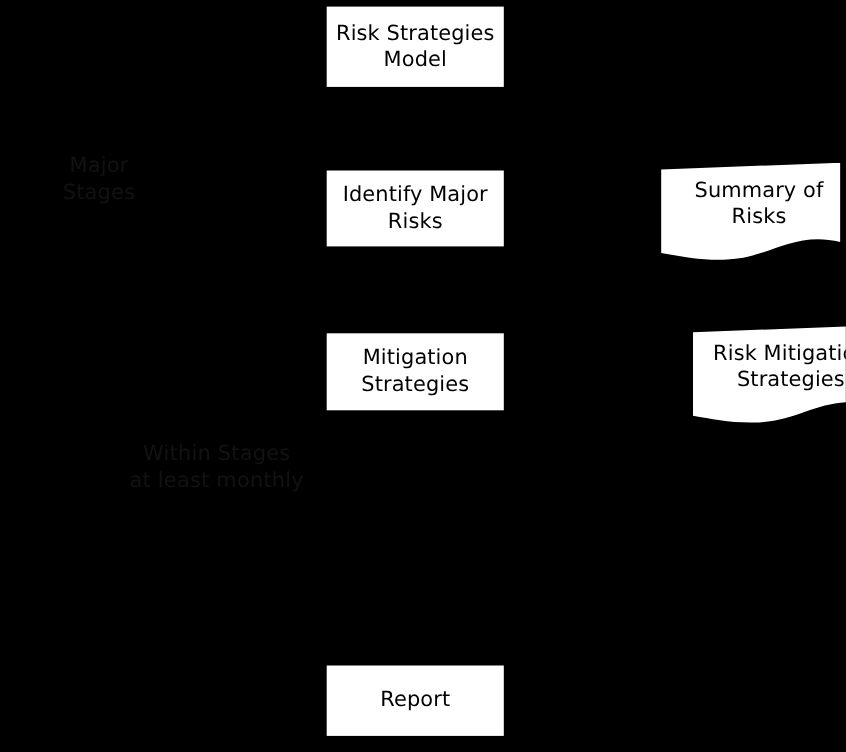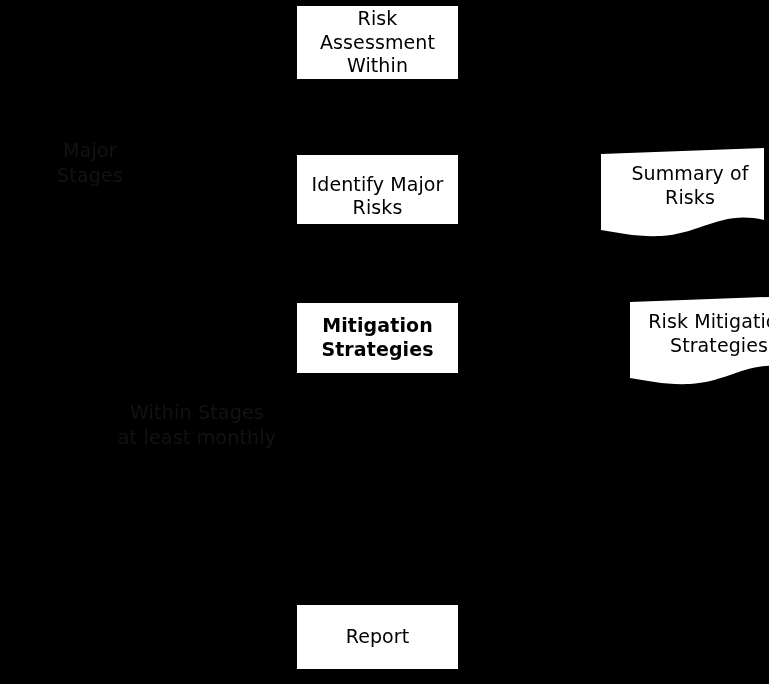--- a/index.html
+++ b/index.html
@@ -70,28 +70,28 @@
     white-space: pre-line;
     letter-spacing: 0.2px;
   }
 </style>
 </head>
 <body>
 
 <div id="canvas">
 
   <div class="proc-box" style="left:297px; top:6px; width:161px; height:73px;">
-    <span>Risk Assessment Within</span>
+    <span>Risk Strategies Model</span>
   </div>
 
-  <div class="proc-box" style="left:297px; top:155px; width:161px; height:69px;align-items:flex-end;">
+  <div class="proc-box" style="left:297px; top:155px; width:161px; height:69px;">
     <span>Identify Major Risks</span>
   </div>
 
-  <div class="proc-box" style="left:297px; top:303px; width:161px; height:70px;font-weight:bold;">
+  <div class="proc-box" style="left:297px; top:303px; width:161px; height:70px;">
     <span>Mitigation Strategies</span>
   </div>
 
 
   <div class="proc-box" style="left:297px; top:605px; width:161px; height:64px;">
     <span>Report</span>
   </div>
 
   <div class="doc-shape" style="left:601px; top:148px;">
     <svg viewBox="0 0 163 92" preserveAspectRatio="none">

